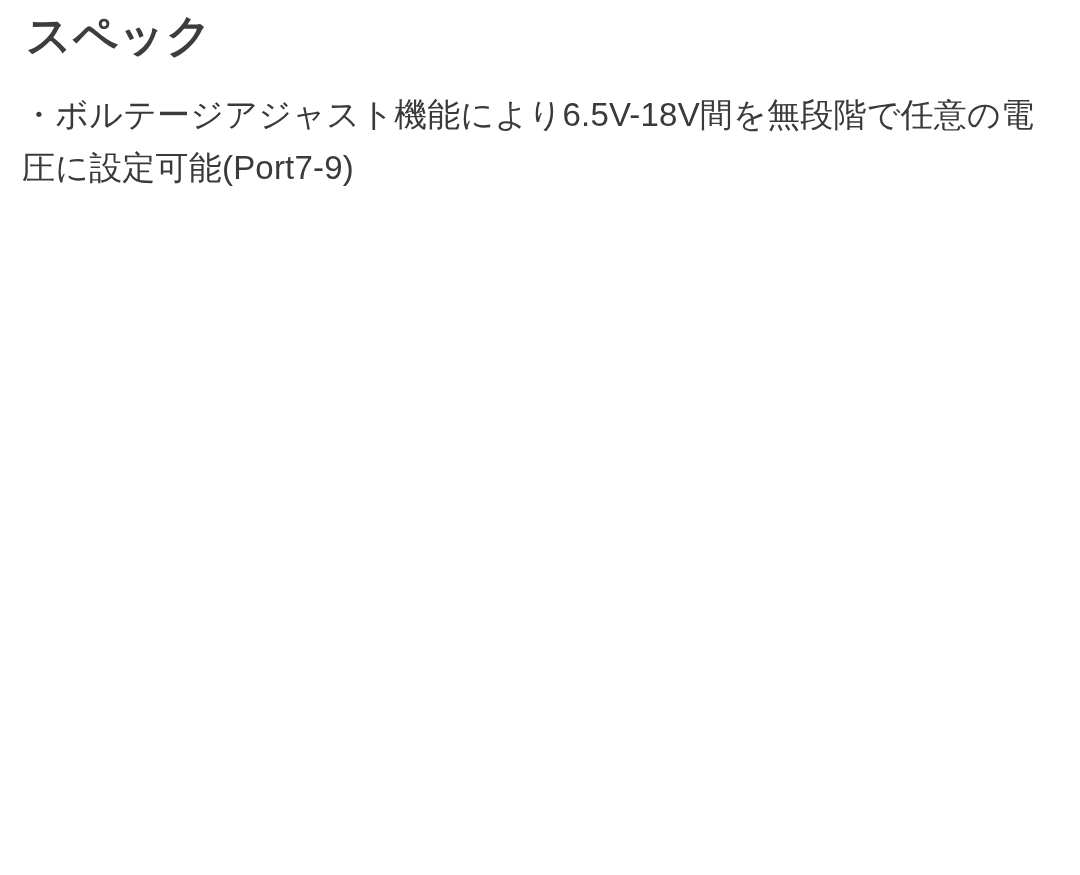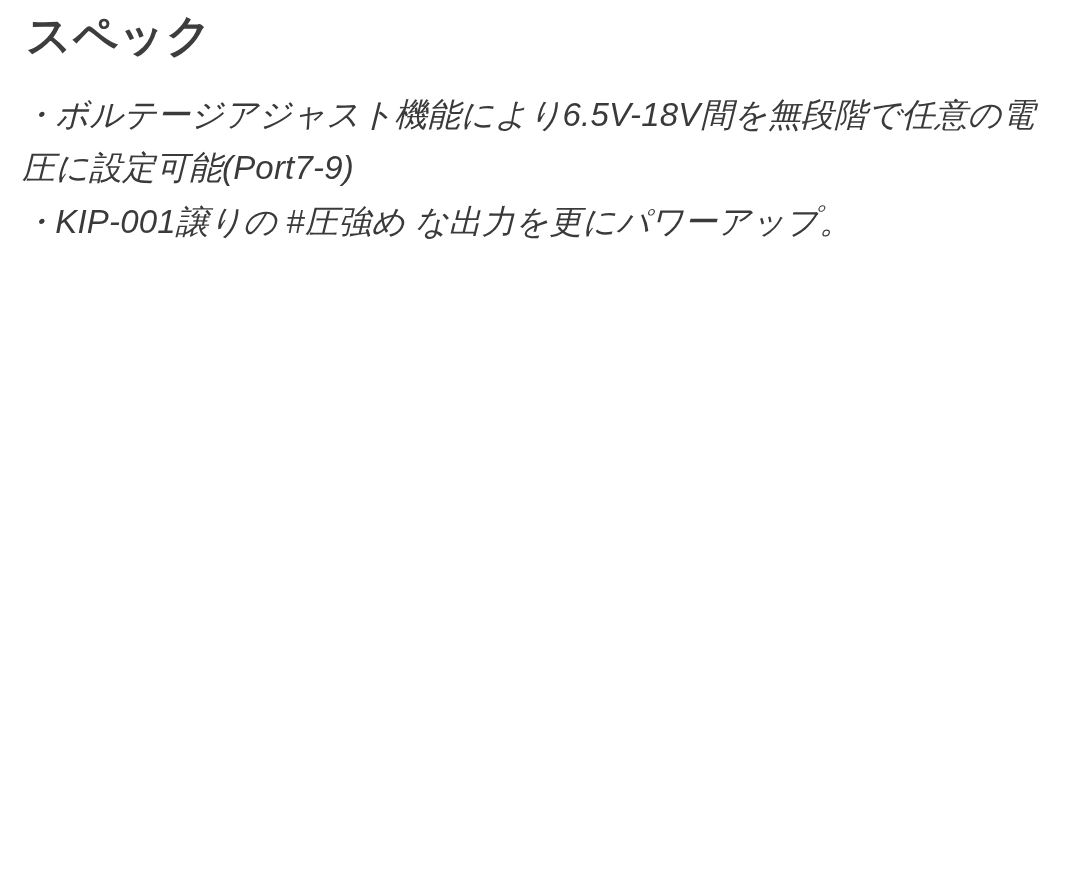--- a/index.html
+++ b/index.html
@@ -27,31 +27,29 @@
     color: #3d3d3d;
     letter-spacing: 0.5px;
     margin: 2px 0 26px 4px;
     line-height: 1.15;
   }
   .body-block {
     font-size: 33px;
     line-height: 1.62;
     color: #3a3a3a;
     letter-spacing: 0.2px;
-    font-style: italic;
   }
   .para {
     margin: 0;
     text-indent: 0;
     white-space: pre-wrap;
     word-break: break-all;
   }
 </style>
 </head>
 <body>
 
 <div class="page">
   <h1 class="section-title">スペック</h1>
   <div class="body-block">
     <p class="para">・ボルテージアジャスト機能により6.5V-18V間を無段階で任意の電圧に設定可能(Port7-9)</p>
-    <p class="para">・KIP-001譲りの #圧強め な出力を更にパワーアップ。</p>
   </div>
 </div>
 
 </body></html>

